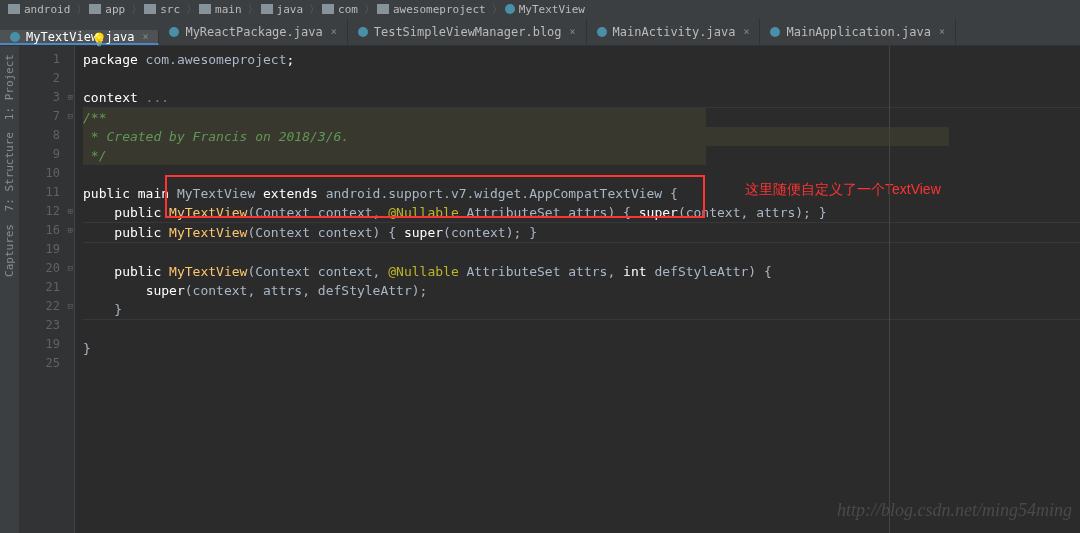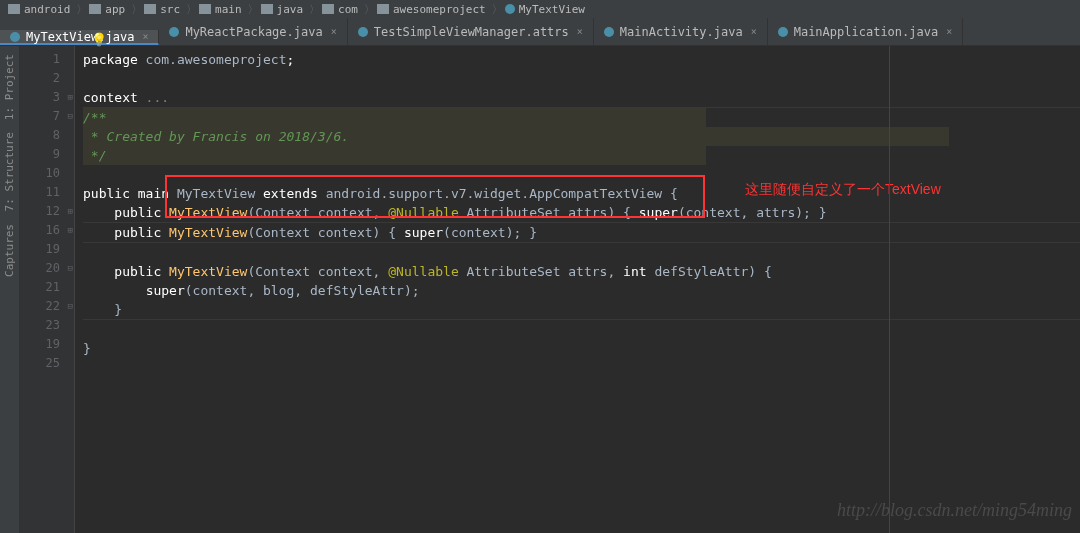--- a/index.html
+++ b/index.html
@@ -235,21 +235,21 @@
     <span>MyTextView.java</span>
     <span class="tab-close">×</span>
   </div>
   <div class="tab">
     <span class="tab-icon"></span>
     <span>MyReactPackage.java</span>
     <span class="tab-close">×</span>
   </div>
   <div class="tab">
     <span class="tab-icon"></span>
-    <span>TestSimpleViewManager.attrs</span>
+    <span>TestSimpleViewManager.blog</span>
     <span class="tab-close">×</span>
   </div>
   <div class="tab">
     <span class="tab-icon"></span>
     <span>MainActivity.java</span>
     <span class="tab-close">×</span>
   </div>
   <div class="tab">
     <span class="tab-icon"></span>
     <span>MainApplication.java</span>
@@ -291,21 +291,21 @@
     <div class="code-line method-sep"><span class="kw">context</span><span class="comment"> ...</span></div>
     <div class="code-line"><span class="doc-bg"><span class="doc-comment">/**</span></span></div>
     <div class="code-line"><span class="doc-bg"><span class="doc-comment"> * Created by Francis on 2018/3/6.</span></span></div>
     <div class="code-line"><span class="doc-bg"><span class="doc-comment"> */</span></span></div>
     <div class="code-line">&nbsp;</div>
     <div class="code-line"><span class="kw">public </span><span class="kw">main</span><span> MyTextView </span><span class="kw">extends</span><span> android.support.v7.widget.AppCompatTextView {</span></div>
     <div class="code-line method-sep"><span class="kw">    public </span><span class="method">MyTextView</span><span>(Context context, </span><span class="anno">@Nullable</span><span> AttributeSet attrs)</span><span> { </span><span class="kw">super</span><span>(context, attrs); </span><span>}</span></div>
     <div class="code-line method-sep"><span class="kw">    public </span><span class="method">MyTextView</span><span>(Context context)</span><span> { </span><span class="kw">super</span><span>(context); </span><span>}</span></div>
     <div class="code-line">&nbsp;</div>
     <div class="code-line"><span class="kw">    public </span><span class="method">MyTextView</span><span>(Context context, </span><span class="anno">@Nullable</span><span> AttributeSet attrs, </span><span class="kw">int</span><span> defStyleAttr) {</span></div>
-    <div class="code-line"><span>        </span><span class="kw">super</span><span>(context, blog, defStyleAttr);</span></div>
+    <div class="code-line"><span>        </span><span class="kw">super</span><span>(context, attrs, defStyleAttr);</span></div>
     <div class="code-line method-sep"><span>    }</span></div>
     <div class="code-line">&nbsp;</div>
     <div class="code-line"><span>}</span></div>
     <div class="code-line">&nbsp;</div>
 
     <div class="red-box" style="left:90px;top:129px;width:540px;height:43px;"></div>
     <div class="annotation" style="left:670px;top:135px;">这里随便自定义了一个TextView</div>
   </div>
 </div>
 

